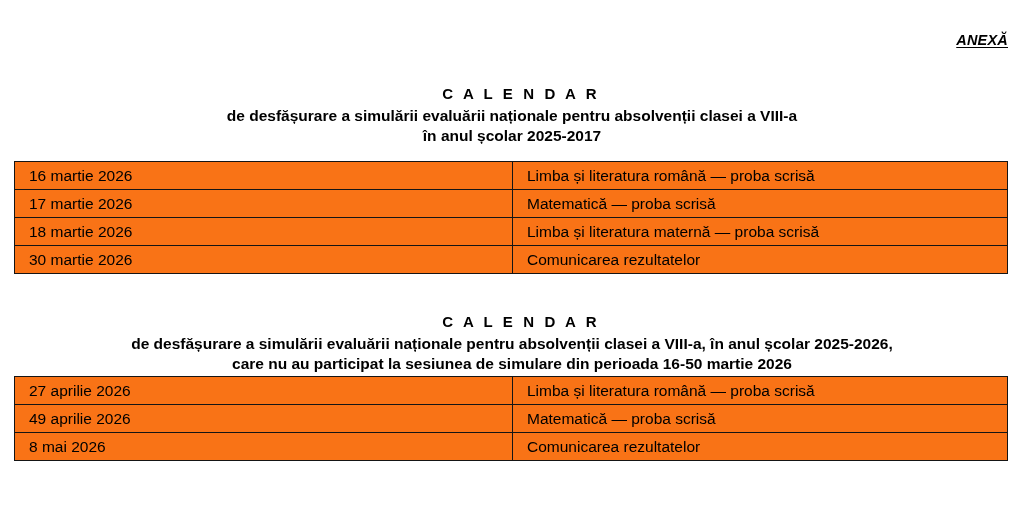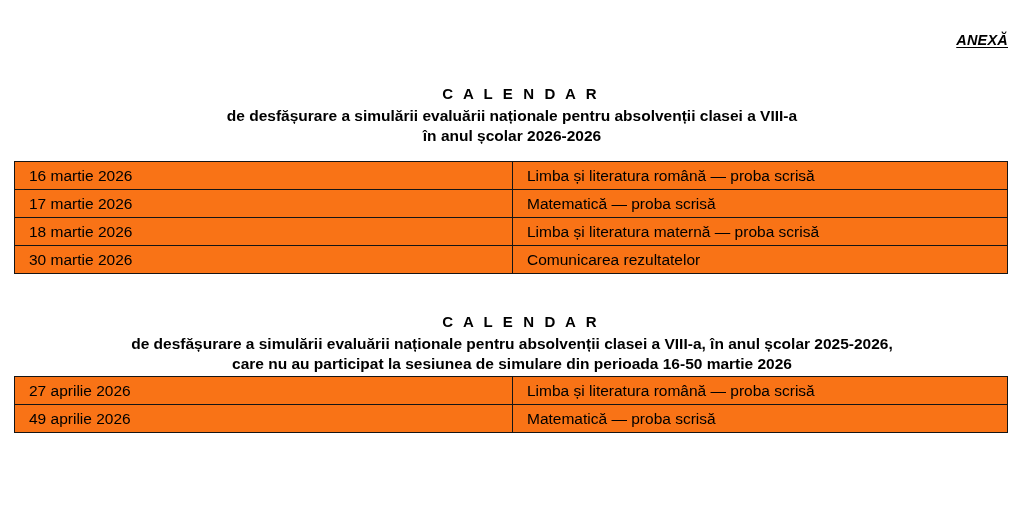--- a/index.html
+++ b/index.html
@@ -103,21 +103,21 @@
 
 <div class="page">
 
   <div class="annex-block">
     <span class="annex-line"><span class="u">ANEXĂ</span></span>
   </div>
 
   <div class="title-block one">
     <div class="title-calendar">C A L E N D A R</div>
     <div class="title-sub">de desfășurare a simulării evaluării naționale pentru absolvenții clasei a VIII-a</div>
-    <div class="title-sub">în anul școlar 2026-2026</div>
+    <div class="title-sub">în anul școlar 2025-2017</div>
   </div>
 
   <table class="cal-table first">
     <colgroup>
       <col class="c-date">
       <col class="c-event">
     </colgroup>
     <tbody>
       <tr>
         <td>16 martie 2026</td>
@@ -151,16 +151,20 @@
     </colgroup>
     <tbody>
       <tr>
         <td>27 aprilie 2026</td>
         <td>Limba și literatura română — proba scrisă</td>
       </tr>
       <tr>
         <td>49 aprilie 2026</td>
         <td>Matematică — proba scrisă</td>
       </tr>
+      <tr>
+        <td>8 mai 2026</td>
+        <td>Comunicarea rezultatelor</td>
+      </tr>
     </tbody>
   </table>
 
 </div>
 
 </body></html>

